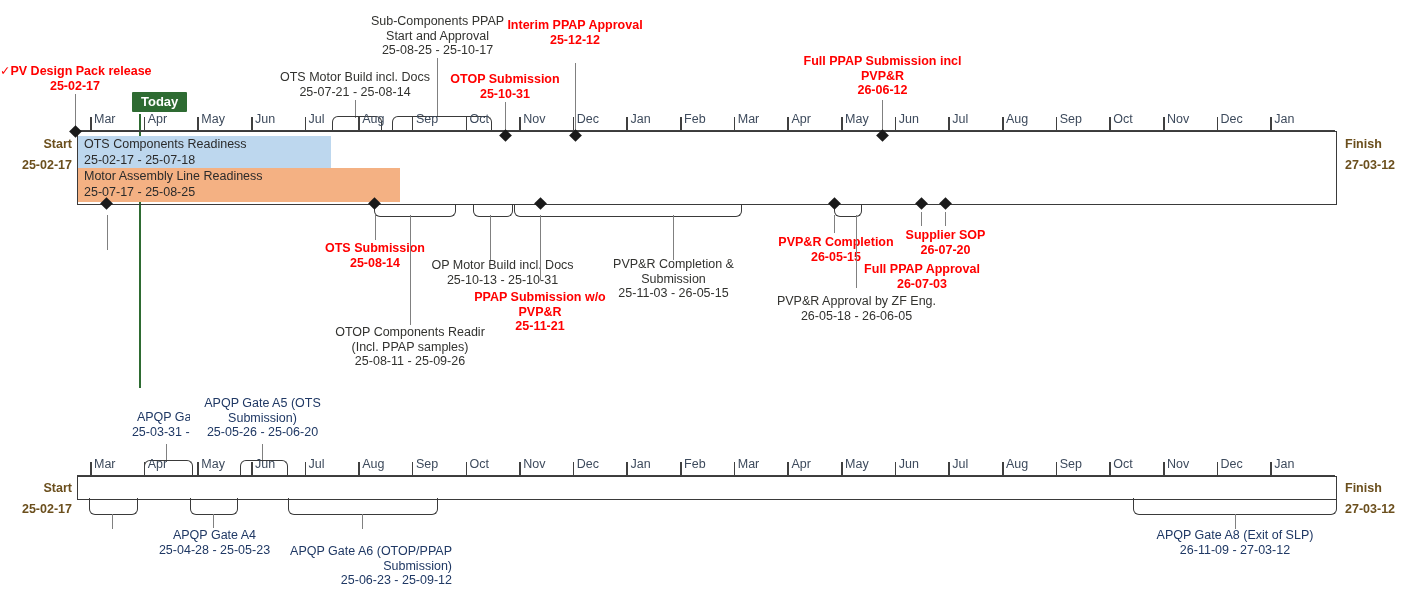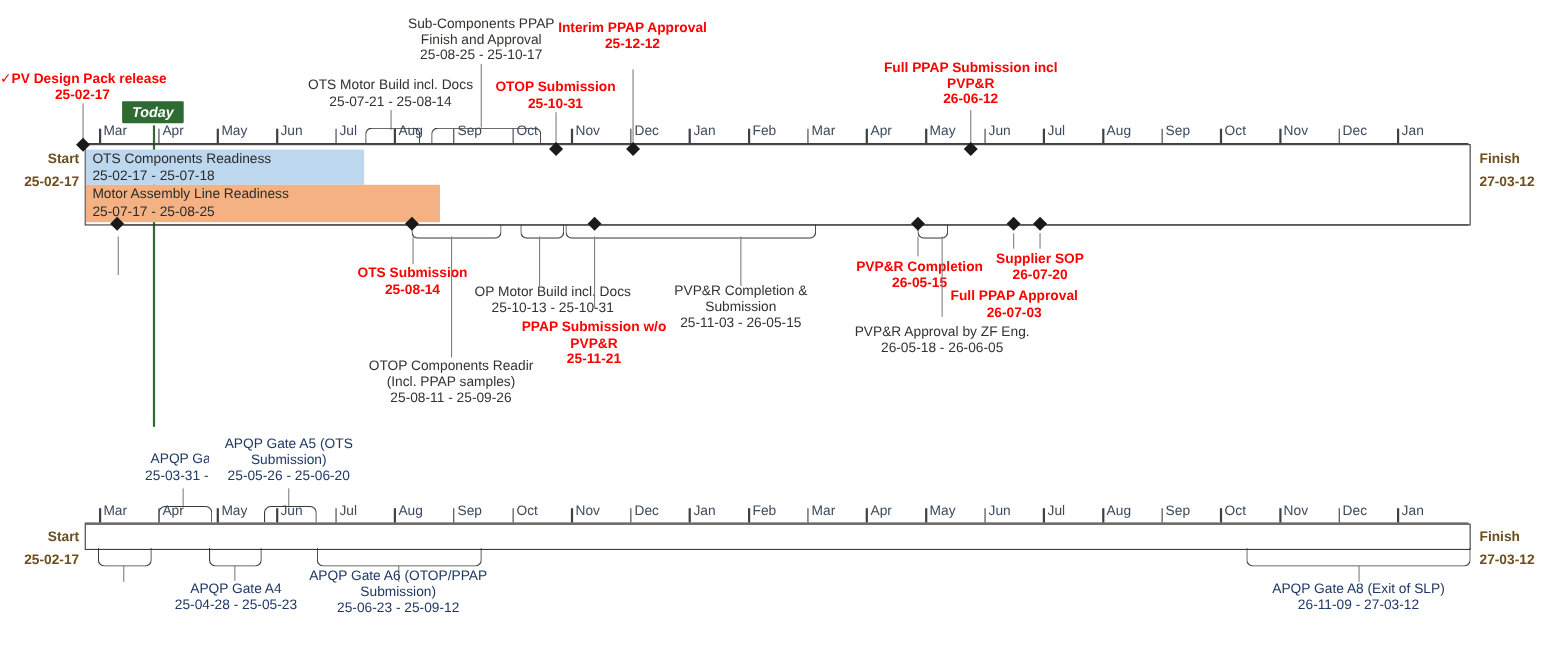--- a/index.html
+++ b/index.html
@@ -40,21 +40,21 @@
   <div class="ln vline" style="left:75px;top:94px;height:37px;"></div>
 
   <div class="lbl dark" style="left:255px;top:70px;width:200px;">
     <div>OTS Motor Build incl. Docs</div>
     <div>25-07-21 - 25-08-14</div>
   </div>
   <div class="ln vline" style="left:355px;top:100px;height:18px;"></div>
 
   <div class="lbl dark" style="left:345px;top:14px;width:185px;">
     <div>Sub-Components PPAP</div>
-    <div>Finish and Approval</div>
+    <div>Start and Approval</div>
     <div>25-08-25 - 25-10-17</div>
   </div>
   <div class="ln vline" style="left:437px;top:58px;height:58px;"></div>
 
   <div class="lbl red" style="left:435px;top:72px;width:140px;">
     <div>OTOP Submission</div>
     <div>25-10-31</div>
   </div>
   <div class="ln vline" style="left:505px;top:102px;height:28px;"></div>
 
@@ -64,21 +64,21 @@
   </div>
   <div class="ln vline" style="left:575px;top:63px;height:68px;"></div>
 
   <div class="lbl red" style="left:790px;top:54px;width:185px;">
     <div>Full PPAP Submission incl</div>
     <div>PVP&amp;R</div>
     <div>26-06-12</div>
   </div>
   <div class="ln vline" style="left:882px;top:100px;height:31px;"></div>
 
-  <div class="todaybox" style="left:111px;top:92px;font-style:italic;">Today</div>
+  <div class="todaybox" style="left:132px;top:92px;">Today</div>
   <div class="todayline" style="left:139px;top:114px;height:274px;"></div>
 
   <div class="brku" style="left:332px;top:116px;width:48px;height:13px;"></div>
   <div class="brku" style="left:392px;top:116px;width:98px;height:13px;"></div>
 
   <div class="axis" id="topAxis" style="left:77px;top:130px;width:1258px;"></div>
   <div id="topTicks">
       <div class="tick" style="left: 90px; top: 117px; height: 13px;"></div>
       <div class="tick" style="left: 143.646px; top: 117px; height: 13px;"></div>
       <div class="tick" style="left: 197.292px; top: 117px; height: 13px;"></div>
@@ -304,21 +304,21 @@
 
   <div class="ln vline" style="left:112px;top:514px;height:15px;"></div>
 
   <div class="ln vline" style="left:213px;top:514px;height:15px;"></div>
   <div class="lbl blue" style="left:152px;top:528px;width:125px;background:#ffffff;">
     <div>APQP Gate A4</div>
     <div>25-04-28 - 25-05-23</div>
   </div>
 
   <div class="ln vline" style="left:362px;top:514px;height:15px;"></div>
-  <div class="lbl blue" style="left:272px;top:516px;width:180px;">
+  <div class="lbl blue" style="left:272px;top:544px;width:180px;text-align:right;">
     <div>APQP Gate A6 (OTOP/PPAP</div>
     <div>Submission)</div>
     <div>25-06-23 - 25-09-12</div>
   </div>
 
   <div class="ln vline" style="left:1235px;top:514px;height:15px;"></div>
   <div class="lbl blue" style="left:1145px;top:528px;width:180px;">
     <div>APQP Gate A8 (Exit of SLP)</div>
     <div>26-11-09 - 27-03-12</div>
   </div>

